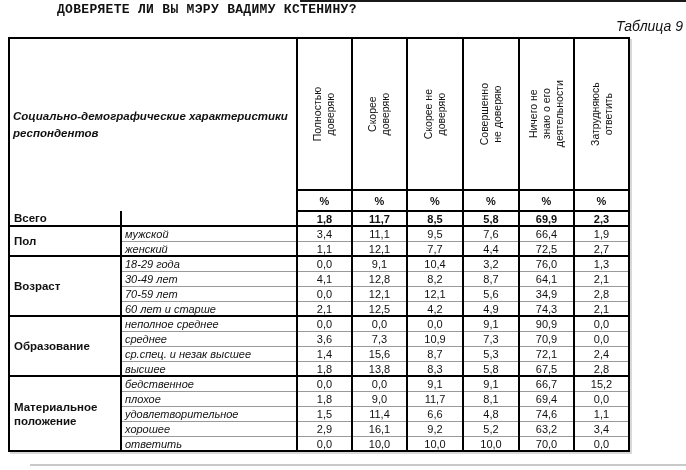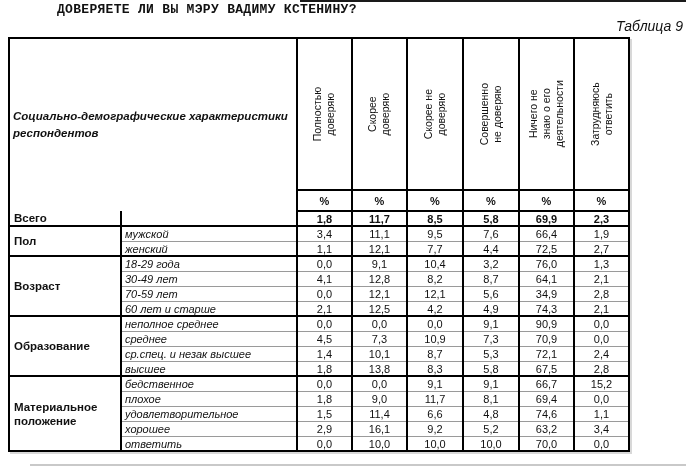--- a/index.html
+++ b/index.html
@@ -215,31 +215,31 @@
     <td class="sub">неполное среднее</td>
     <td class="val">0,0</td>
     <td class="val">0,0</td>
     <td class="val">0,0</td>
     <td class="val">9,1</td>
     <td class="val">90,9</td>
     <td class="val">0,0</td>
   </tr>
   <tr class="drow inner">
     <td class="sub">среднее</td>
-    <td class="val">4,5</td>
+    <td class="val">3,6</td>
     <td class="val">7,3</td>
     <td class="val">10,9</td>
     <td class="val">7,3</td>
     <td class="val">70,9</td>
     <td class="val">0,0</td>
   </tr>
   <tr class="drow inner">
     <td class="sub">ср.спец. и незак высшее</td>
     <td class="val">1,4</td>
-    <td class="val">10,1</td>
+    <td class="val">15,6</td>
     <td class="val">8,7</td>
     <td class="val">5,3</td>
     <td class="val">72,1</td>
     <td class="val">2,4</td>
   </tr>
   <tr class="drow inner">
     <td class="sub">высшее</td>
     <td class="val">1,8</td>
     <td class="val">13,8</td>
     <td class="val">8,3</td>

